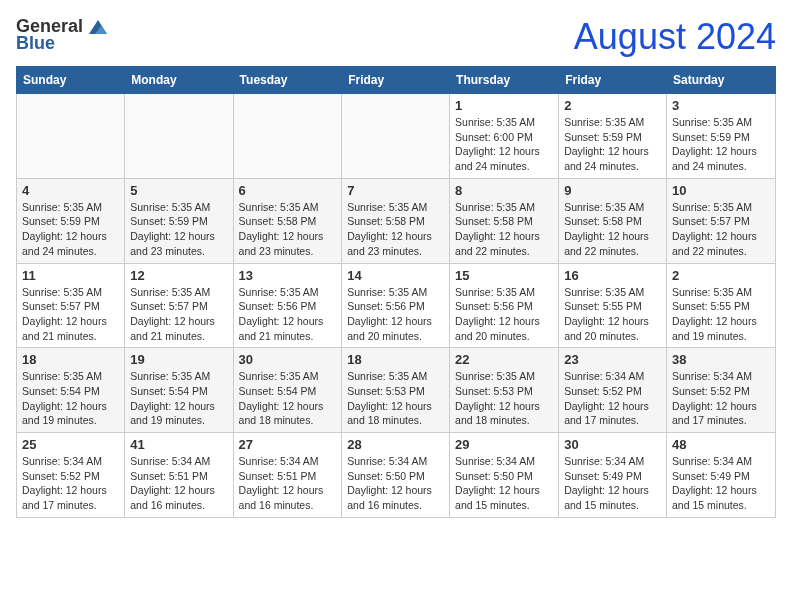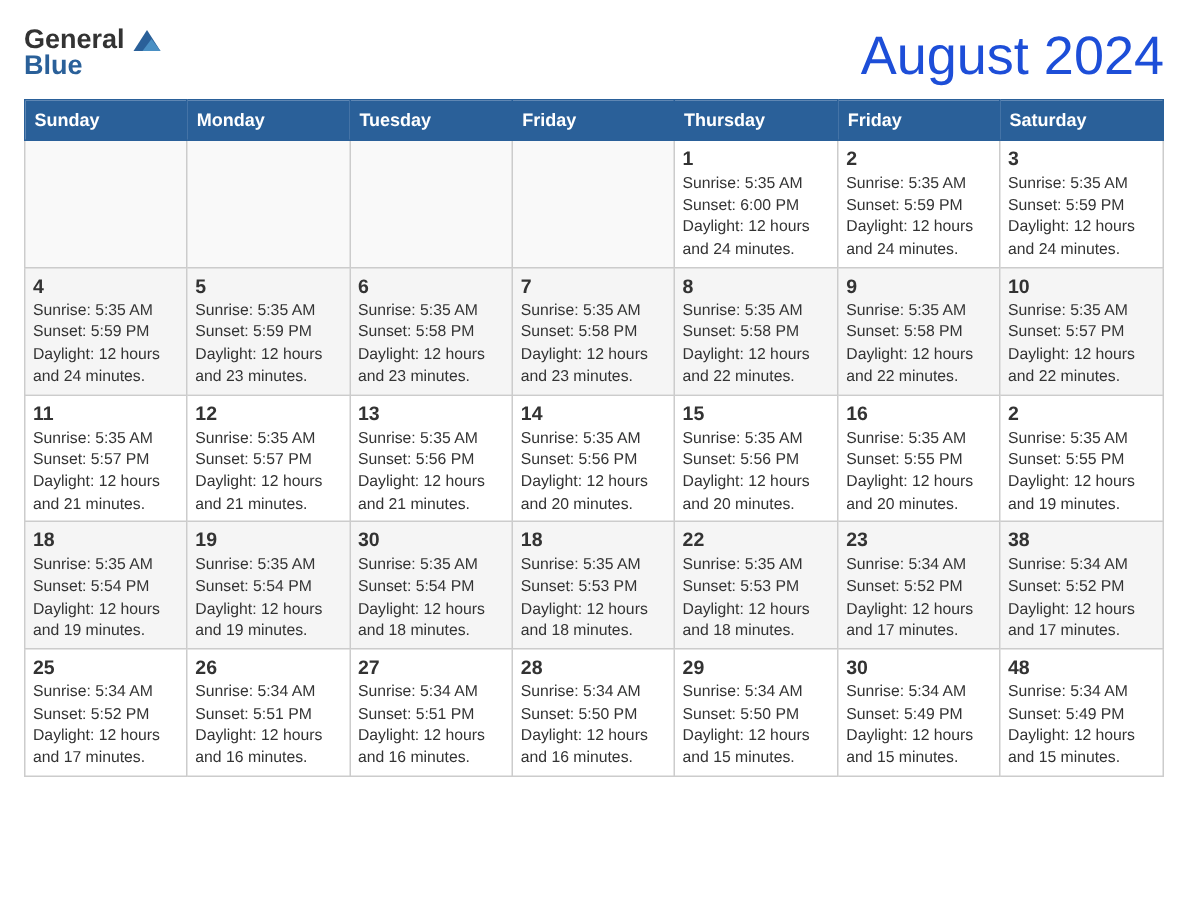--- a/index.html
+++ b/index.html
@@ -345,21 +345,21 @@
         <td>
           <span class="day-number">25</span>
           <div class="day-info">
             <span style="display: block;">Sunrise: 5:34 AM</span>
             <span style="display: block;">Sunset: 5:52 PM</span>
             <span style="display: block;">Daylight: 12 hours</span>
             <span style="display: block;">and 17 minutes.</span>
           </div>
         </td>
         <td>
-          <span class="day-number">26</span>
+          <span class="day-number">41</span>
           <div class="day-info">
             <span style="display: block;">Sunrise: 5:34 AM</span>
             <span style="display: block;">Sunset: 5:51 PM</span>
             <span style="display: block;">Daylight: 12 hours</span>
             <span style="display: block;">and 16 minutes.</span>
           </div>
         </td>
         <td>
           <span class="day-number">27</span>
           <div class="day-info">

